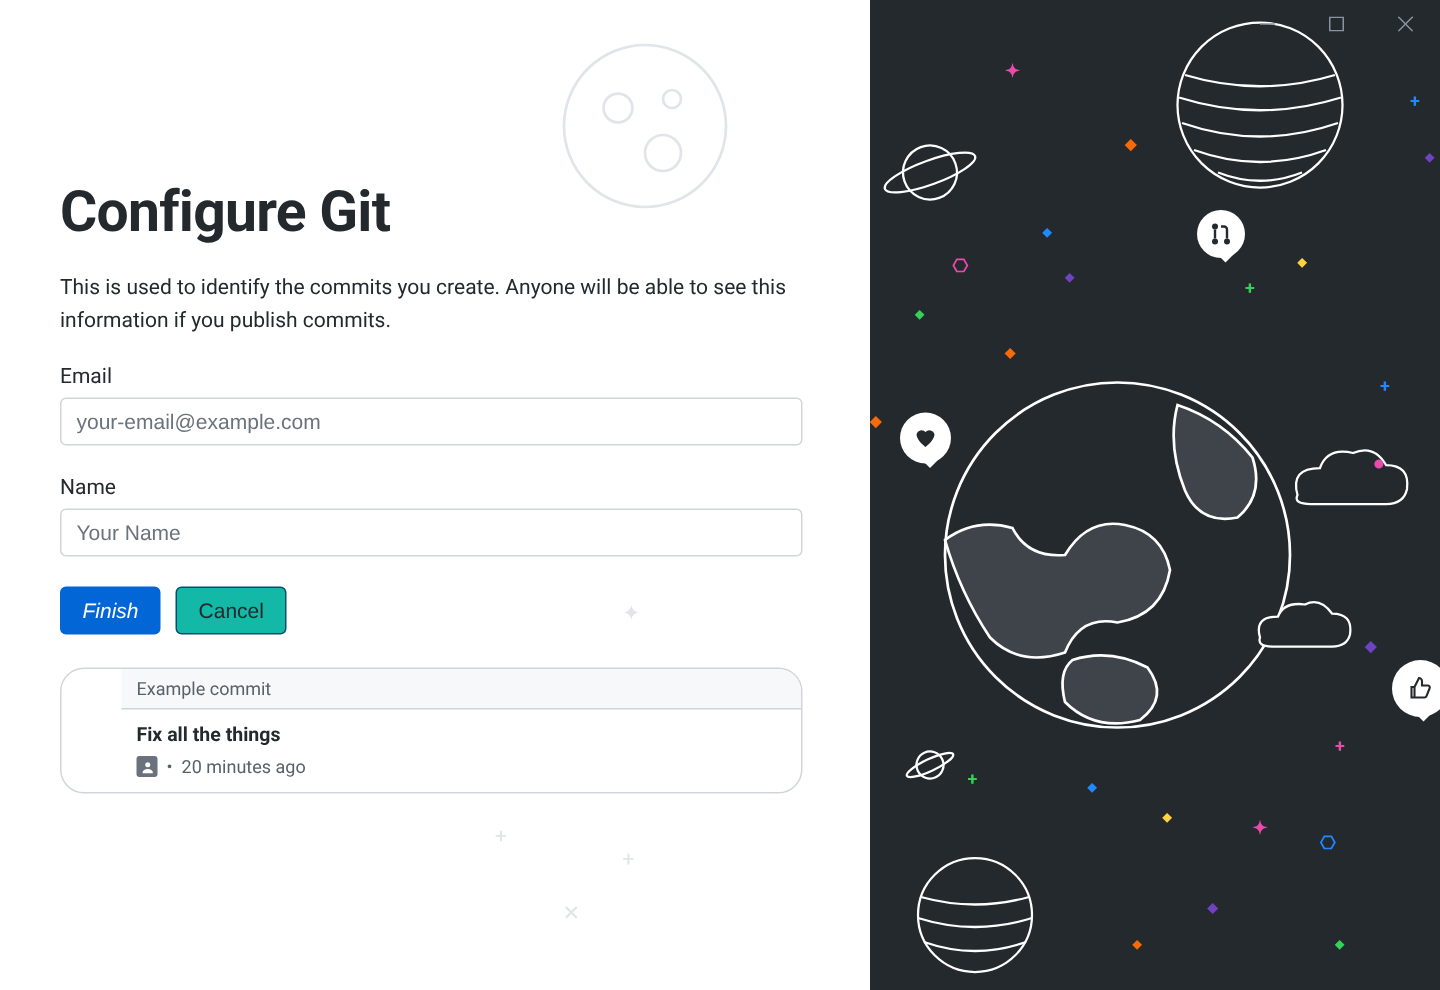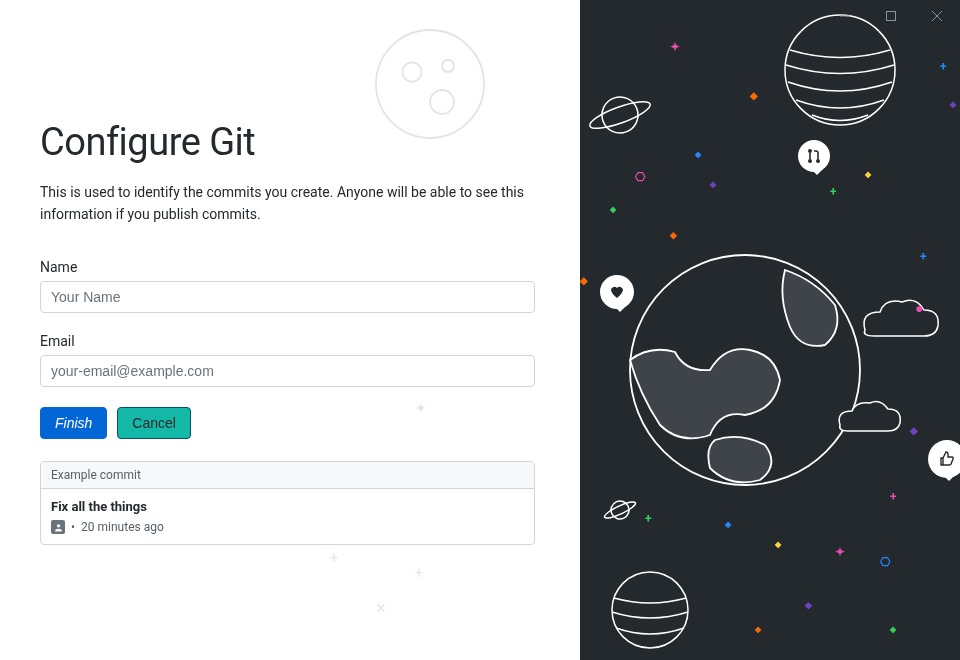--- a/index.html
+++ b/index.html
@@ -6,34 +6,34 @@
   html, body { width: 960px; height: 660px; font-family: -apple-system, BlinkMacSystemFont, "Segoe UI", Roboto, sans-serif; overflow: hidden; }
   .app { display: flex; width: 100%; height: 100%; }
   .left { flex: 0 0 580px; background: #fff; position: relative; padding: 120px 40px 0 40px; overflow: hidden; }
   .right { flex: 1; background: #24292e; position: relative; overflow: hidden; }
 
   
   .win-controls { position: absolute; top: 0; right: 0; height: 32px; display: flex; z-index: 50; }
   .win-btn { width: 46px; height: 32px; display: flex; align-items: center; justify-content: center; color: #8a949e; cursor: pointer; }
   .win-btn svg { width: 10px; height: 10px; }
 
-  h1.title { font-size: 38px; font-weight: 400; color: #24292e; margin-bottom: 18px; letter-spacing: -0.5px; }
-  .desc { font-size: 14px; color: #24292e; line-height: 1.55; max-width: 500px; margin-bottom: 34px; }
+  h1.title { font-size: 38px; font-weight: 700; color: #24292e; margin-bottom: 18px; letter-spacing: -0.5px; }
+  .desc { font-size: 14px; color: #24292e; line-height: 1.55; max-width: 500px; margin-bottom: 18px; }
 
   .field-label { font-size: 14px; color: #24292e; margin-bottom: 6px; display: block; }
   .text-input { width: 495px; height: 32px; border: 1px solid #d1d5da; border-radius: 4px; padding: 0 10px; font-size: 14px; color: #24292e; background: #fff; }
   .text-input::placeholder { color: #6a737d; }
   .field-group { margin-bottom: 20px; }
 
   .btn-row { display: flex; gap: 10px; margin-bottom: 22px; }
   .btn { height: 32px; padding: 0 14px; border-radius: 4px; font-size: 14px; font-weight: 500; cursor: pointer; display: inline-flex; align-items: center; }
   .btn-primary { background: #0366d6; color: #fff; border: 1px solid #0366d6; font-style: italic; }
   .btn-default { background: #14b8a6; color: #24292e; border: 1px solid #0c4a6e; }
 
-  .example-card { width: 495px; border: 1px solid #d1d5da; border-radius: 4px; overflow: hidden; }
+  .example-card { width: 495px; border: 1px solid #d1d5da; border-radius: 16px; overflow: hidden; padding-left: 40px; }
   .example-header { background: #f6f8fa; padding: 6px 10px; font-size: 12px; color: #586069; border-bottom: 1px solid #d1d5da; }
   .example-body { padding: 10px; }
   .commit-title { font-size: 13px; font-weight: 700; color: #24292e; margin-bottom: 6px; }
   .commit-meta { display: flex; align-items: center; gap: 6px; font-size: 12px; color: #586069; }
   .avatar-square { width: 14px; height: 14px; background: #6a737d; border-radius: 2px; display: inline-flex; align-items: center; justify-content: center; color: #fff; }
   .avatar-square svg { width: 9px; height: 9px; }
   .dot { color: #586069; }
 
   
   .left-deco { position: absolute; stroke: #e1e4e8; fill: none; stroke-width: 1.5; }
@@ -66,27 +66,27 @@
     </svg>
     <span class="deco-sparkle" style="top:400px; left:415px;">✦</span>
     <span class="deco-sparkle" style="top:550px; left:330px;">+</span>
     <span class="deco-sparkle" style="top:600px; left:375px;">✕</span>
     <span class="deco-sparkle" style="top:565px; left:415px;">+</span>
 
     <h1 class="title">Configure Git</h1>
     <p class="desc">This is used to identify the commits you create. Anyone will be able to see this information if you publish commits.</p>
 
     <div class="field-group">
+      <label class="field-label">Email</label>
+      <input class="text-input" type="text" placeholder="your-email@example.com" style="">
+    </div>
+
+    <div class="field-group">
       <label class="field-label">Name</label>
       <input class="text-input" type="text" placeholder="Your Name" style="">
-    </div>
-
-    <div class="field-group">
-      <label class="field-label">Email</label>
-      <input class="text-input" type="text" placeholder="your-email@example.com" style="">
     </div>
 
     <div class="btn-row">
       <button class="btn btn-primary">Finish</button>
       <button class="btn btn-default">Cancel</button>
     </div>
 
     <div class="example-card">
       <div class="example-header">Example commit</div>
       <div class="example-body">

